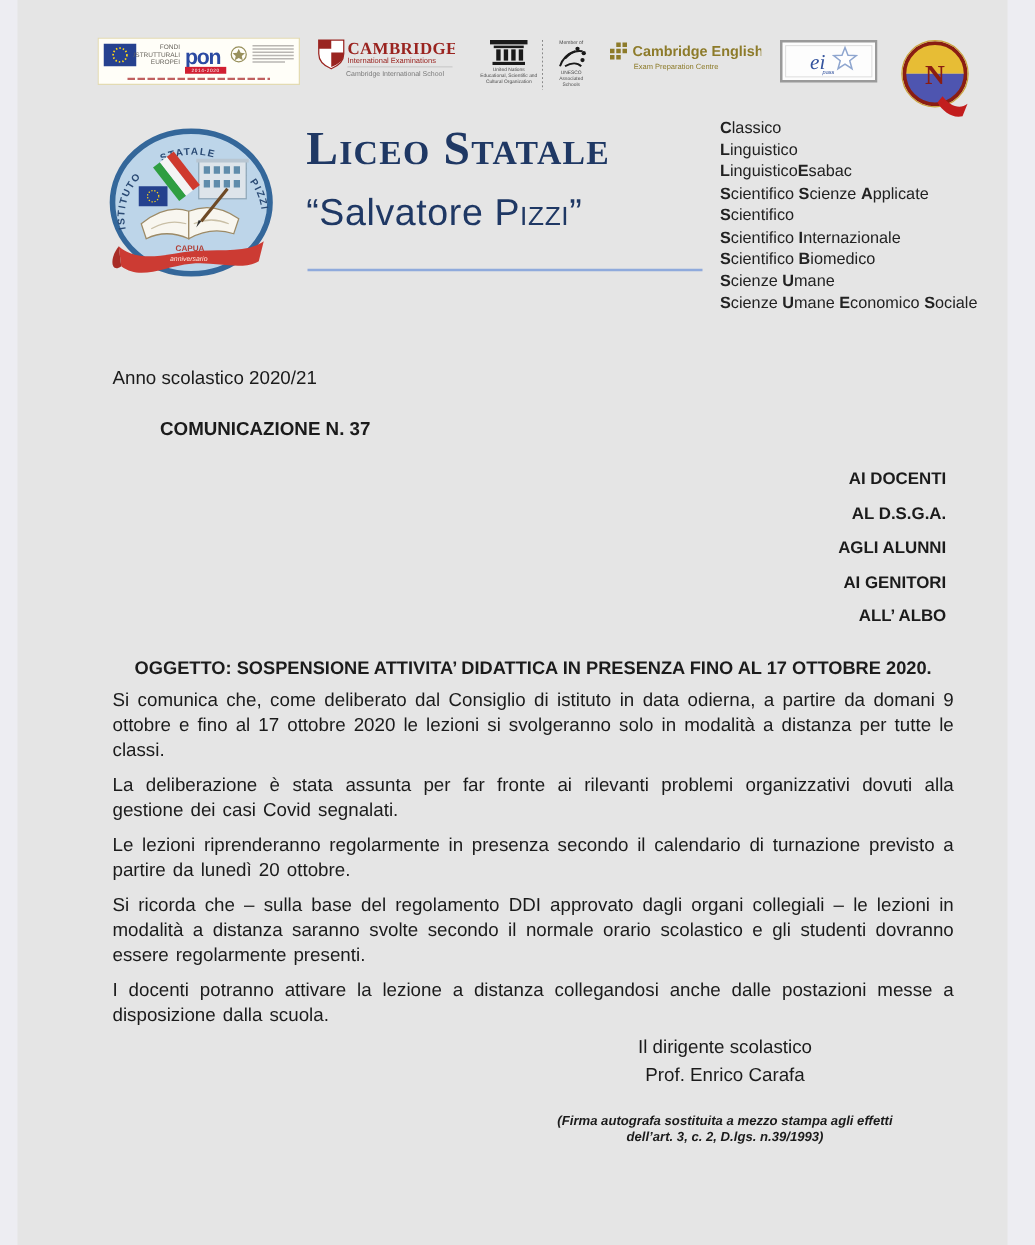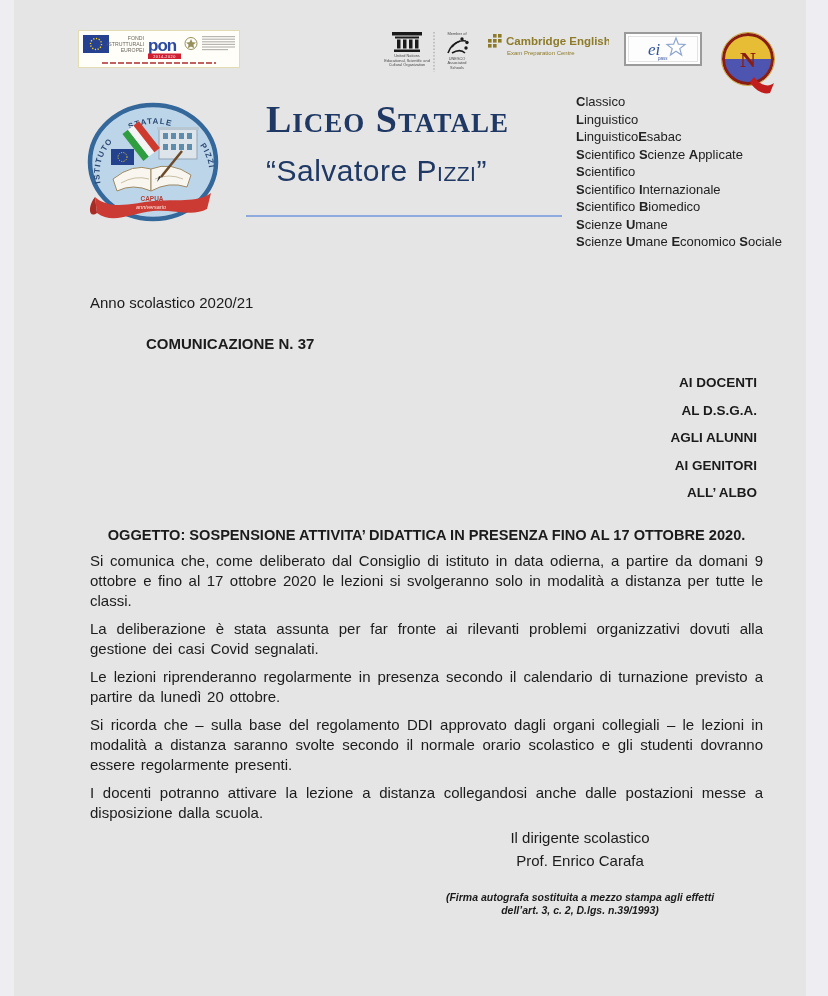--- a/index.html
+++ b/index.html
@@ -11,32 +11,32 @@
 
   .logo{position:absolute;}
   #logo-pon{left:78px;top:30px;}
   #logo-cambridge{left:252px;top:29px;}
   #logo-unesco{left:378px;top:28px;}
   #logo-camb-eng{left:487px;top:31px;}
   #logo-eipass{left:624px;top:32px;}
   #logo-badge{left:720px;top:31px;}
 
   #crest{position:absolute;left:85px;top:99px;}
-  #title-block{position:absolute;left:245px;top:96px;color:#1f3864;margin-left:21px;}
+  #title-block{position:absolute;left:245px;top:96px;color:#1f3864;}
   #title-line1{font-family:"Liberation Serif",serif;font-variant:small-caps;font-weight:bold;
                font-size:38px;line-height:46px;letter-spacing:1px;}
   #title-line2{font-size:30px;line-height:38px;margin-top:10px;letter-spacing:0.5px;}
   #title-line2 .sc{font-variant:small-caps;}
   #title-rule{position:absolute;left:246px;top:215px;width:316px;height:2px;background:#8faadc;}
 
   #courses{position:absolute;left:576px;top:93px;font-size:13px;line-height:17.5px;color:#222222;}
   .course{white-space:nowrap;}
 
   #school-year{position:absolute;left:90px;top:294px;font-size:15px;}
-  #comm-number{position:absolute;left:146px;top:335px;font-size:15px;font-weight:bold;}
+  #comm-number{position:absolute;left:128px;top:335px;font-size:15px;font-weight:bold;}
 
   #recipients{position:absolute;right:71px;top:376px;text-align:right;font-weight:bold;font-size:13.5px;}
   .recipient{line-height:14px;margin-bottom:13.5px;white-space:nowrap;}
 
   #subject{position:absolute;left:90px;top:527px;width:673px;text-align:center;
            font-weight:bold;font-size:14.6px;}
   #paragraphs{position:absolute;left:90px;top:551px;width:673px;font-size:15px;line-height:20px;
               text-align:justify;word-spacing:1.5px;}
   #paragraphs .para{margin:0 0 8px 0;}
 
@@ -71,20 +71,31 @@
           <rect x="124" y="8.6" width="33" height="1.2"></rect>
         <rect x="124" y="11.2" width="33" height="1.2"></rect>
           <rect x="124" y="13.8" width="33" height="1.2"></rect>
         <rect x="124" y="16.4" width="33" height="1.2"></rect>
           <rect x="124" y="19" width="26" height="1.2"></rect>
       </g>
       <line x1="24" y1="33" x2="138" y2="33" stroke="#c06060" stroke-width="1.8" stroke-dasharray="6 2"></line>
     </svg>
   </div>
 
+  <div class="logo" id="logo-cambridge">
+    <svg width="112" height="36" viewBox="0 0 112 36">
+      <path d="M3 3 h20 v11 c0 7 -5 10 -10 12 c-5 -2 -10 -5 -10 -12 Z" fill="#ffffff" stroke="#9a2420"></path>
+      <path d="M3 3 h10 v7 h-10 Z" fill="#9a2420"></path>
+      <path d="M13 13 h10 v1 c0 5 -3.5 8 -10 10.5 Z" fill="#9a2420"></path>
+      <text x="26" y="14" font-family="&quot;Liberation Serif&quot;,serif" font-weight="bold" font-size="13.5" fill="#9a2420" letter-spacing="0.3">CAMBRIDGE</text>
+      <text x="26" y="21.5" font-size="6" fill="#9a2420">International Examinations</text>
+      <line x1="26" y1="24.5" x2="110" y2="24.5" stroke="#bbbbbb" stroke-width="0.6"></line>
+      <text x="64" y="31.5" text-anchor="middle" font-size="5.6" fill="#7a7a7a">Cambridge International School</text>
+    </svg>
+  </div>
 
   <div class="logo" id="logo-unesco">
     <svg width="105" height="50" viewBox="0 0 105 50">
       <g fill="#1a1a1a">
         <rect x="14" y="4" width="30" height="3.5"></rect>
         <rect x="17" y="8.5" width="24" height="2"></rect>
         <rect x="19" y="11.5" width="3.5" height="9"></rect>
           <rect x="25" y="11.5" width="3.5" height="9"></rect>
         <rect x="31" y="11.5" width="3.5" height="9"></rect>
           <rect x="37" y="11.5" width="3.5" height="9"></rect>

